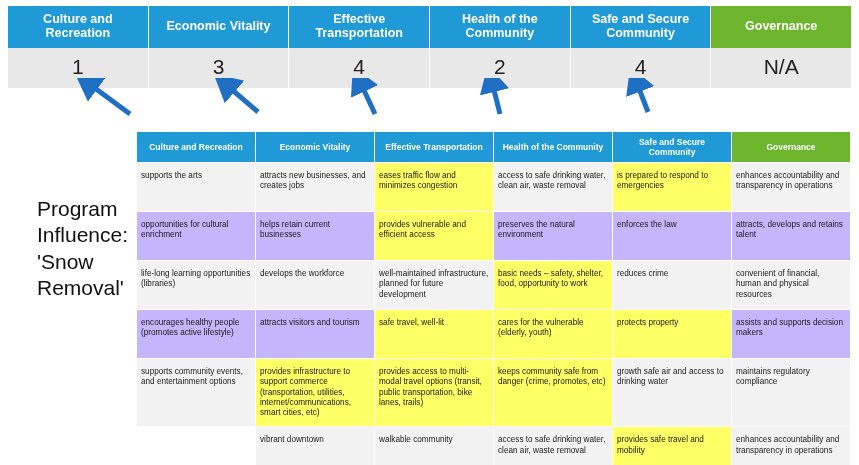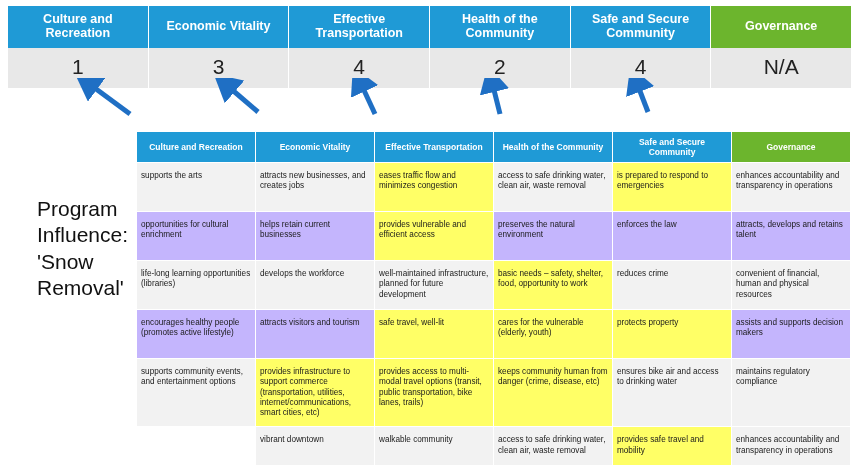--- a/index.html
+++ b/index.html
@@ -203,22 +203,22 @@
         <td>attracts visitors and tourism</td>
         <td class="hl">safe travel, well-lit</td>
         <td class="hl">cares for the vulnerable (elderly, youth)</td>
         <td class="hl">protects property</td>
         <td>assists and supports decision makers</td>
       </tr>
       <tr class="band-a">
         <td>supports community events, and entertainment options</td>
         <td class="hl">provides infrastructure to support commerce (transportation, utilities, internet/communications, smart cities, etc)</td>
         <td class="hl">provides access to multi-modal travel options (transit, public transportation, bike lanes, trails)</td>
-        <td class="hl">keeps community human from danger (crime, disease, etc)</td>
-        <td>ensures bike air and access to drinking water</td>
+        <td class="hl">keeps community safe from danger (crime, promotes, etc)</td>
+        <td>growth safe air and access to drinking water</td>
         <td>maintains regulatory compliance</td>
       </tr>
       <tr class="band-a">
         <td class="empty"></td>
         <td>vibrant downtown</td>
         <td>walkable community</td>
         <td>access to safe drinking water, clean air, waste removal</td>
         <td class="hl">provides safe travel and mobility</td>
         <td>enhances accountability and transparency in operations</td>
       </tr>

